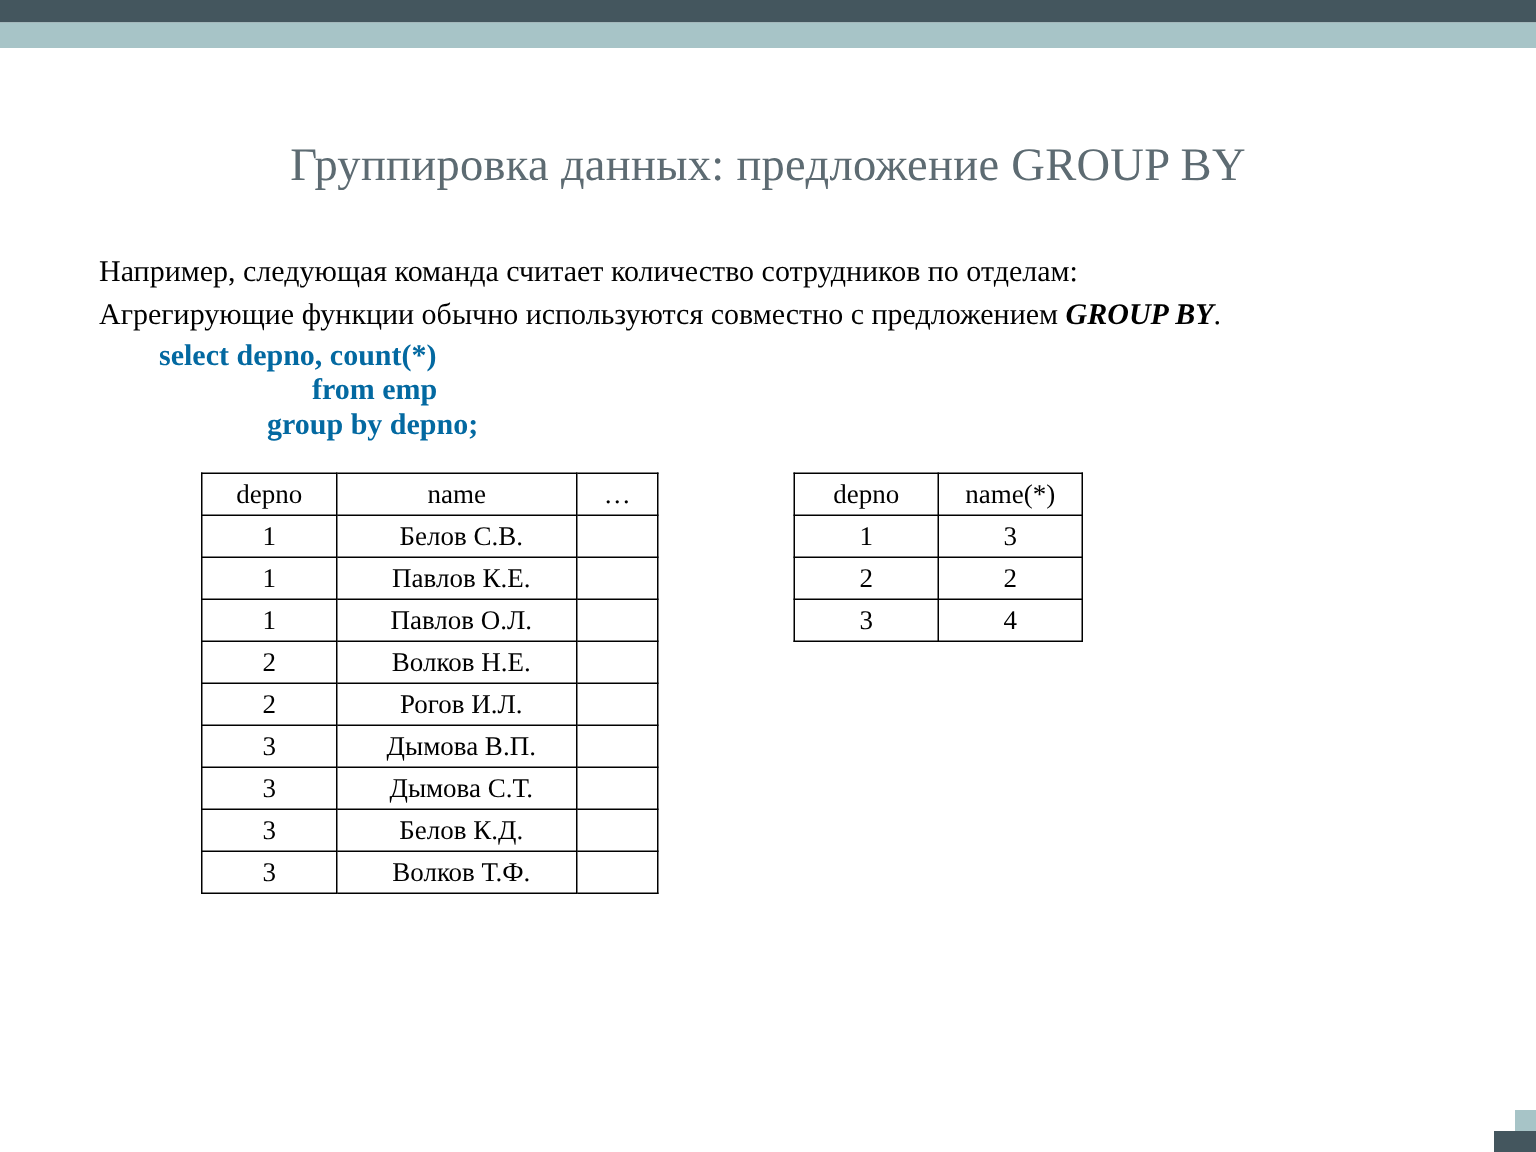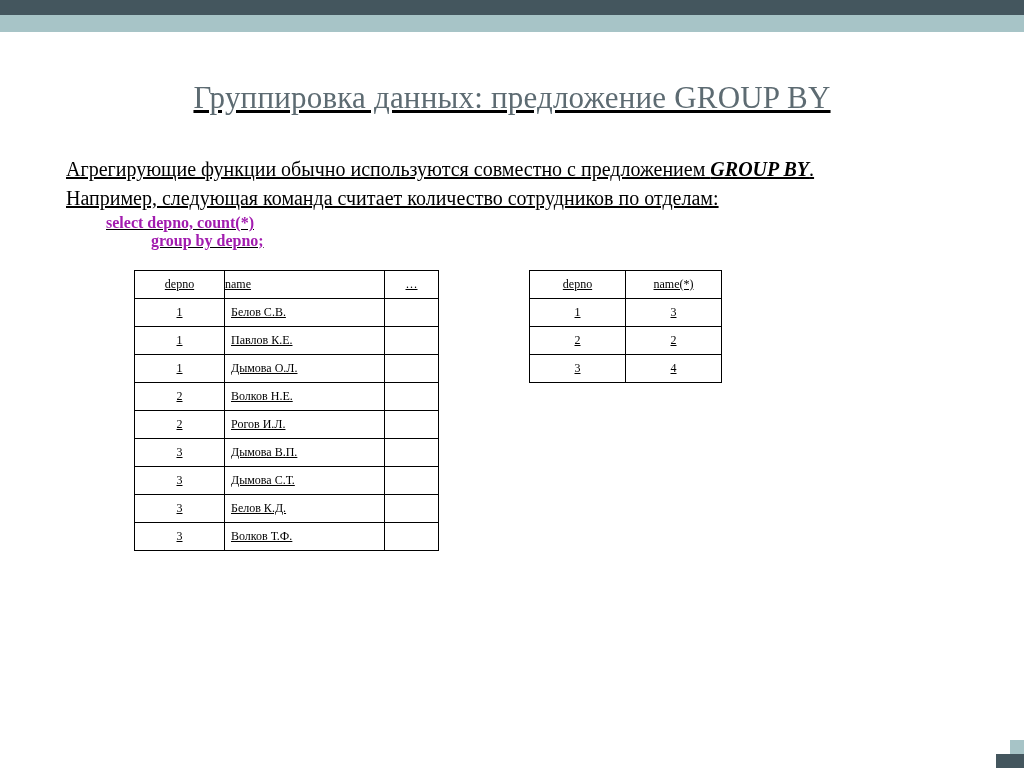--- a/index.html
+++ b/index.html
@@ -23,86 +23,85 @@
       width: 100%;
       height: 15px;
       background: #44565e;
     }
     .band-light {
       width: 100%;
       height: 17px;
       background: #a7c4c7;
     }
     .slide-content {
-      padding: 48px 66px 0 66px;
-      text-decoration: underline;
+      padding: 60px 66px 0 66px;
     }
     .slide-title {
       font-size: 31px;
       font-weight: 400;
       color: #5d6b72;
       text-align: center;
       margin-bottom: 40px;
       letter-spacing: 0.2px;
     }
     .body-text {
       font-size: 20px;
       color: #000;
       line-height: 1.35;
       margin-bottom: 2px;
     }
     .body-text .italic-bold {
       font-style: italic;
       font-weight: bold;
     }
     .sql-block {
-      font-size: 16px;
-      color: #a21caf;
+      font-size: 20px;
+      color: #0369a1;
       margin-top: 2px;
       margin-bottom: 20px;
     }
     .sql-line1 {
       font-weight: bold;
       margin-left: 40px;
     }
     .sql-line2 {
       font-weight: bold;
       margin-left: 142px;
     }
     .sql-line3 {
       font-weight: bold;
-      margin-left: 85px;
+      margin-left: 112px;
     }
     .tables-row {
       display: flex;
       gap: 90px;
       margin-top: 18px;
       margin-left: 68px;
       align-items: flex-start;
     }
     table {
       border-collapse: collapse;
     }
     th, td {
       border: 1px solid #000;
-      font-size: 12px;
+      font-size: 18px;
       font-family: "Times New Roman", serif;
       text-align: center;
       vertical-align: middle;
     }
     .emp-table th:nth-child(1),
     .emp-table td:nth-child(1) {
       width: 90px;
       height: 28px;
     }
     .emp-table th:nth-child(2),
     .emp-table td:nth-child(2) {
       width: 160px;
       height: 28px;
-      text-align: left;
+      text-align: center;
       padding-left: 6px;
     }
     .emp-table th:nth-child(2) {
       padding-left: 0;
     }
     .emp-table th:nth-child(3),
     .emp-table td:nth-child(3) {
       width: 54px;
       height: 28px;
     }
@@ -145,27 +144,28 @@
 <body>
 
 <div class="top-band">
   <div class="band-dark"></div>
   <div class="band-light"></div>
 </div>
 
 <div class="slide-content">
   <h1 class="slide-title">Группировка данных: предложение GROUP BY</h1>
 
+  <p class="body-text">Например, следующая команда считает количество сотрудников по отделам:</p>
   <p class="body-text">
     <span>Агрегирующие функции обычно используются совместно с предложением </span><span class="italic-bold">GROUP BY</span><span>.</span>
   </p>
-  <p class="body-text">Например, следующая команда считает количество сотрудников по отделам:</p>
 
   <div class="sql-block">
     <div class="sql-line1">select  depno,  count(*)</div>
+    <div class="sql-line2">from emp</div>
     <div class="sql-line3">group by depno;</div>
   </div>
 
   <div class="tables-row">
     <table class="emp-table">
       <thead>
         <tr>
           <th>depno</th>
           <th>name</th>
           <th>…</th>
@@ -177,21 +177,21 @@
             <td>Белов С.В.</td>
             <td></td>
           </tr>
         <tr>
             <td>1</td>
             <td>Павлов К.Е.</td>
             <td></td>
           </tr>
         <tr>
             <td>1</td>
-            <td>Дымова О.Л.</td>
+            <td>Павлов О.Л.</td>
             <td></td>
           </tr>
         <tr>
             <td>2</td>
             <td>Волков Н.Е.</td>
             <td></td>
           </tr>
         <tr>
             <td>2</td>
             <td>Рогов И.Л.</td>

